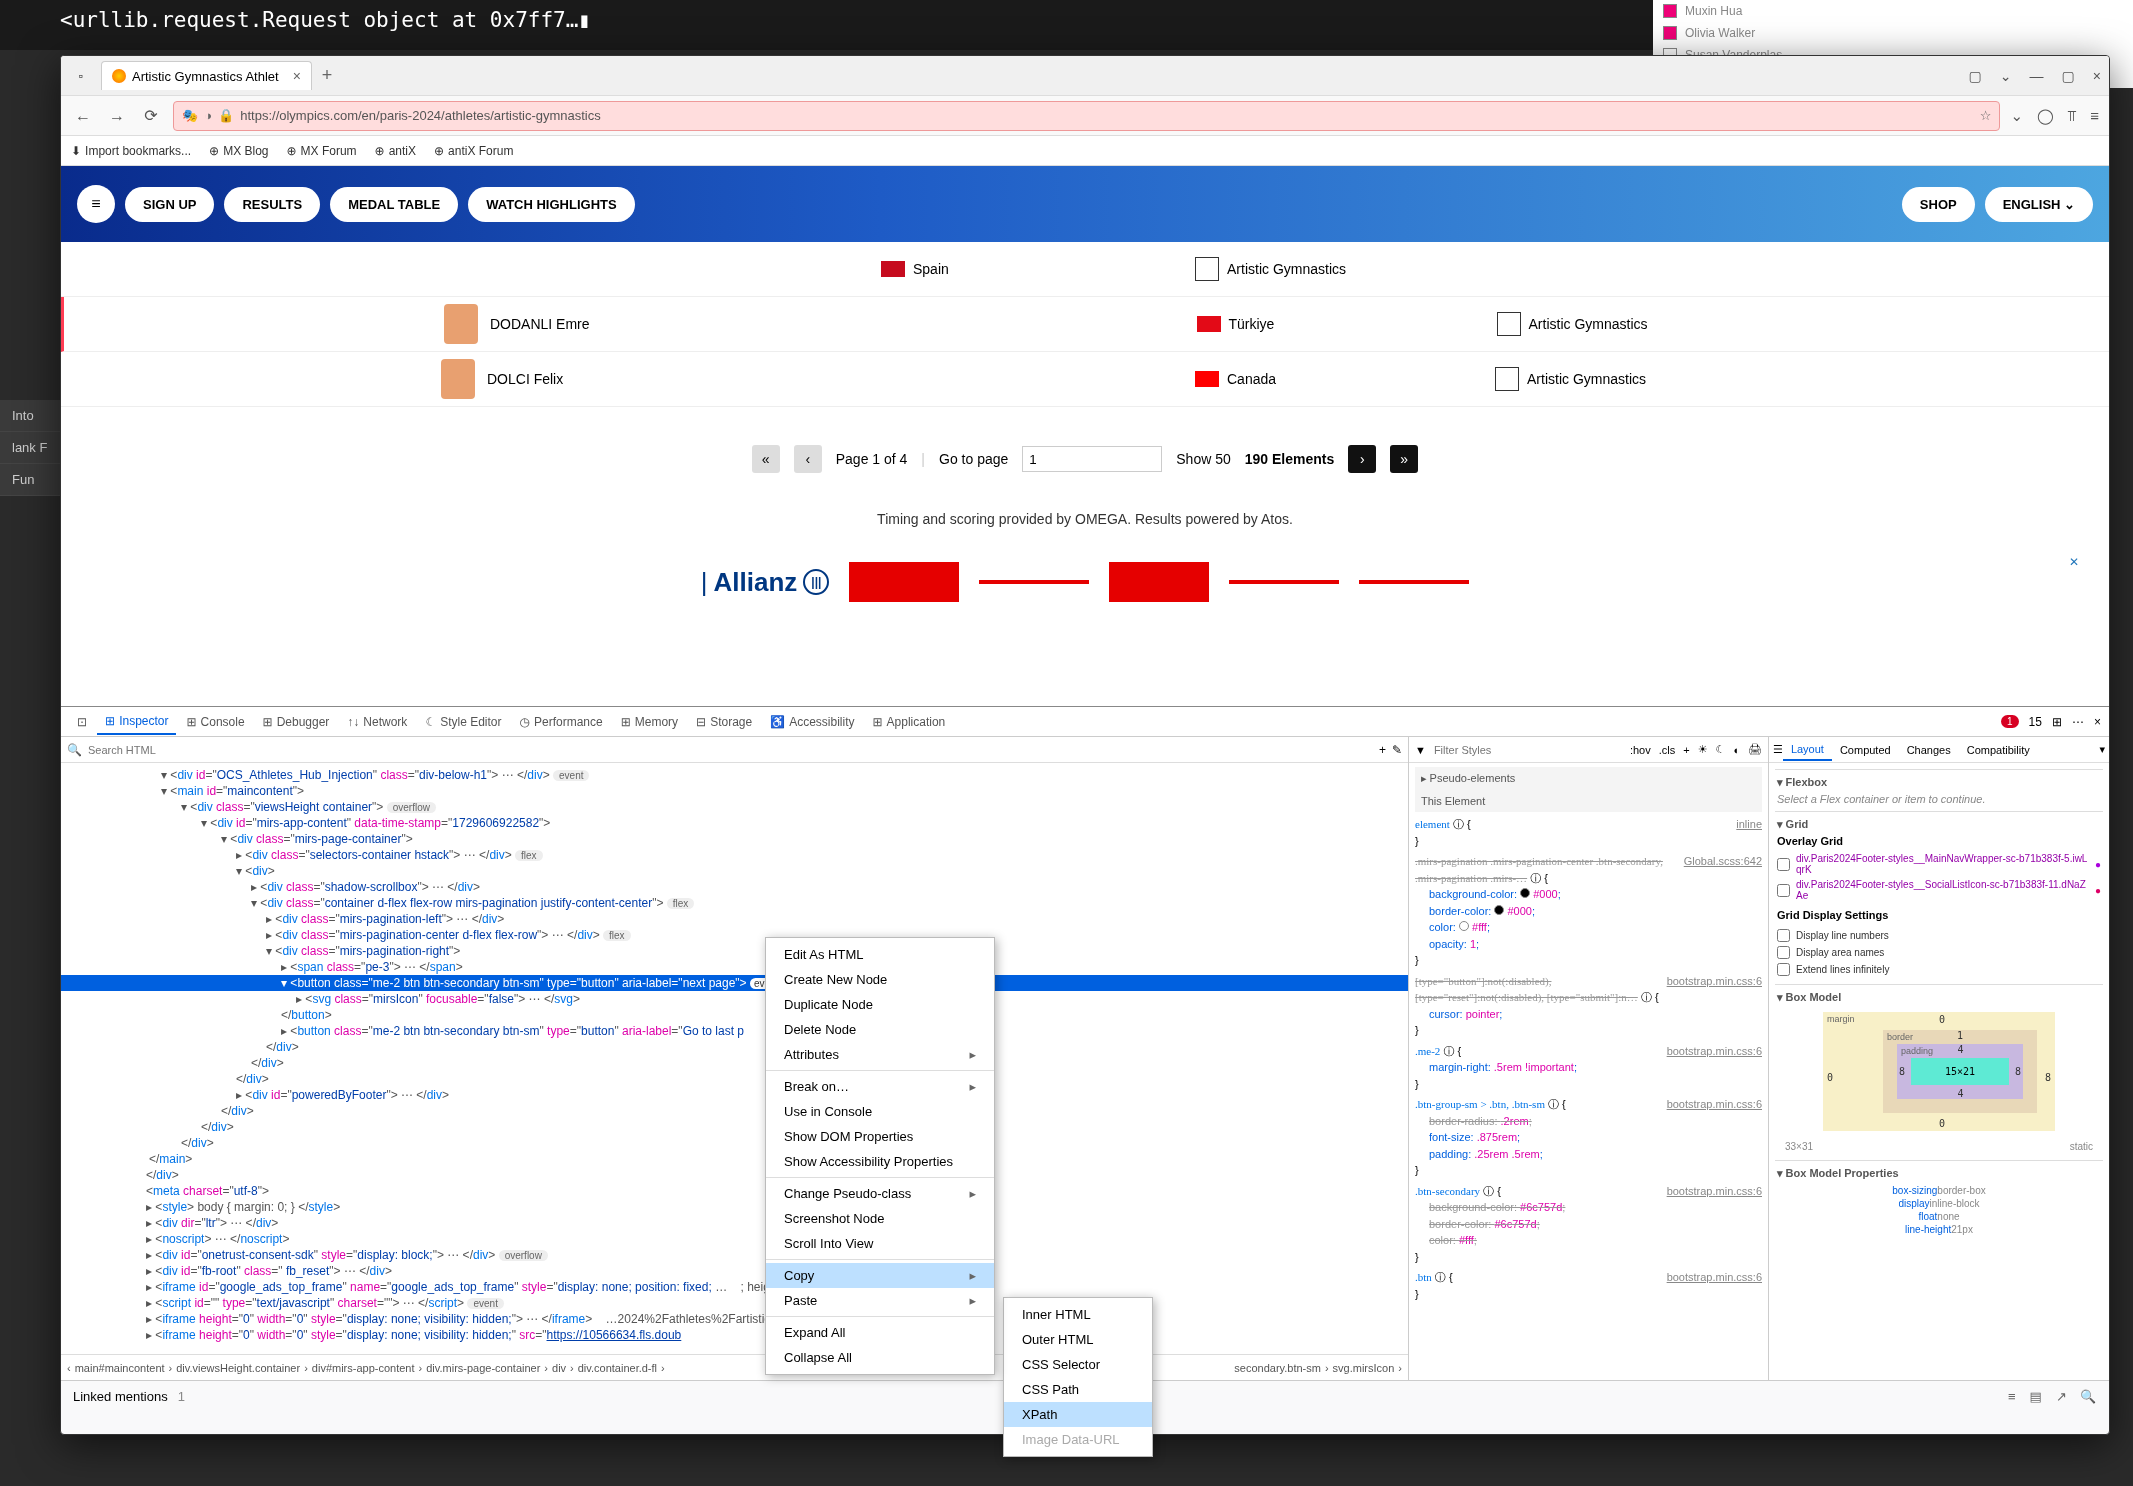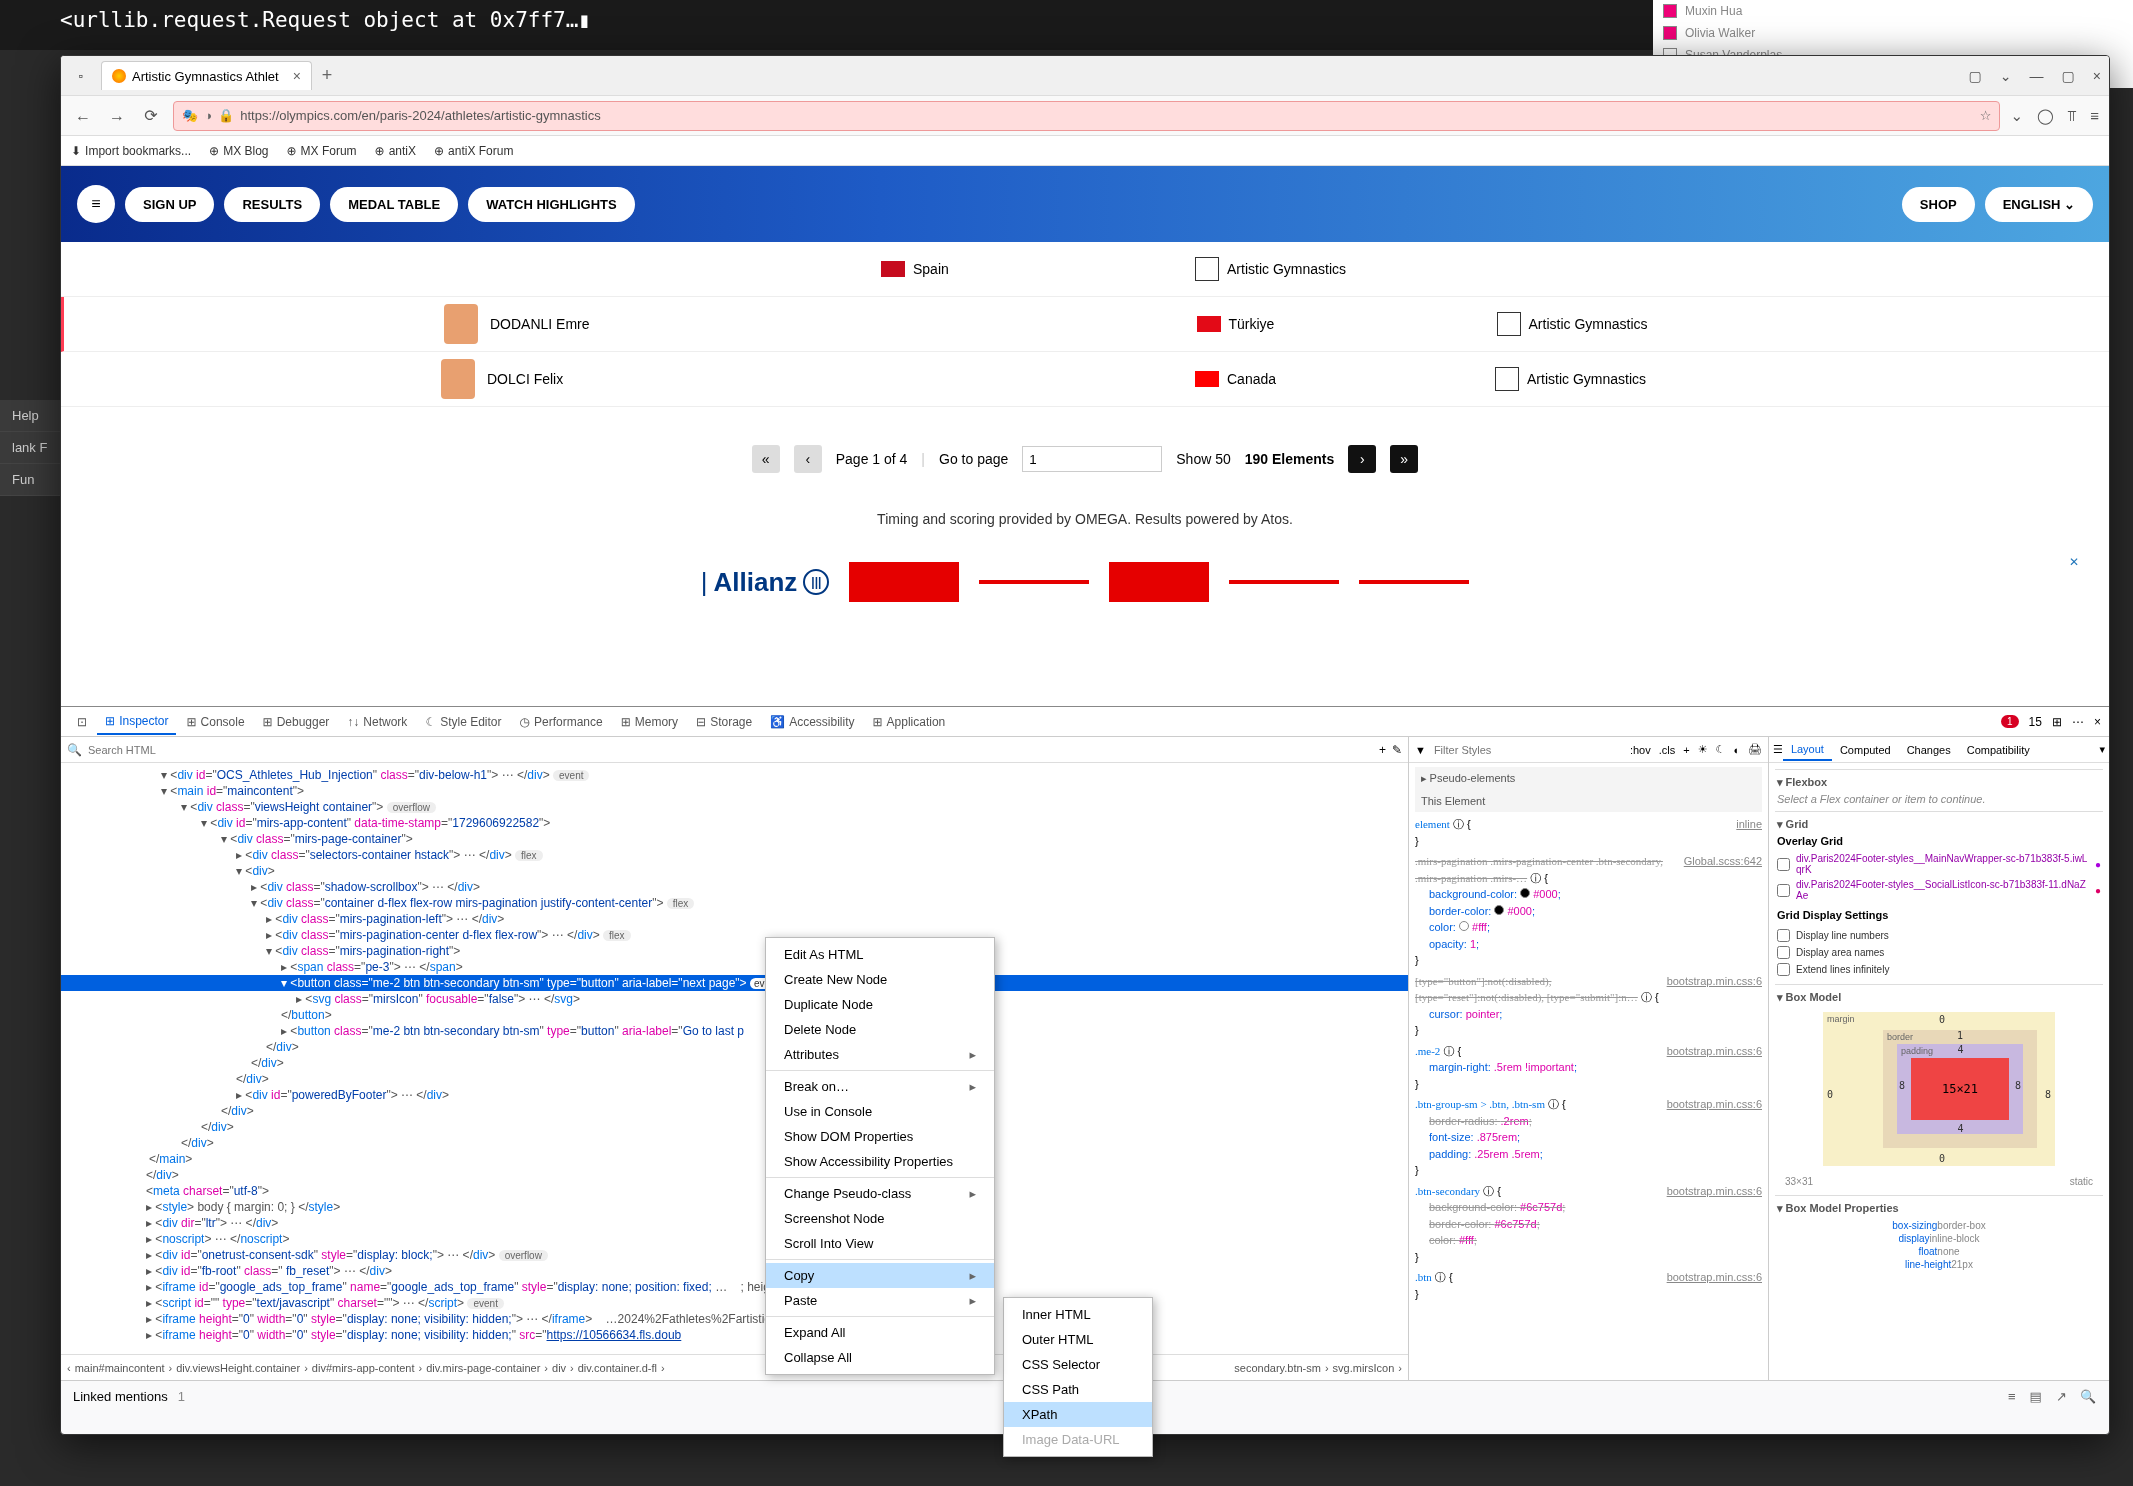--- a/index.html
+++ b/index.html
@@ -83,21 +83,21 @@
 .lt-tab { padding: 4px 8px; }
 .lt-tab.active { color: #0060df; border-bottom: 2px solid #0060df; }
 .layout-body { flex: 1; overflow: auto; padding: 6px; }
 .lb-sect { border-top: 1px solid #ddd; padding: 6px 2px; }
 .lb-sect-h { font-weight: 600; color: #555; margin-bottom: 4px; }
 .check-row { display: flex; align-items: center; gap: 6px; padding: 2px 0; font-family: monospace; color: #9400a8; font-size: 10px; }
 .boxmodel { margin: 8px auto; width: 232px; }
 .bm-margin { background: #f8f0c8; padding: 18px; position: relative; text-align: center; }
 .bm-border { background: #e8d8b8; padding: 14px; position: relative; margin-left: 42px; }
 .bm-padding { background: #c8b8e0; padding: 14px; position: relative; }
-.bm-content { background: #ef4444; padding: 24px; font-family: monospace; font-size: 12px; }
+.bm-content { background: #5eead4; padding: 8px; font-family: monospace; font-size: 10px; }
 .bm-label { position: absolute; top: 2px; left: 4px; font-size: 9px; color: #666; }
 .bm-num { position: absolute; font-size: 10px; color: #333; font-family: monospace; }
 .props-tbl { font-family: monospace; font-size: 10px; }
 .props-tbl div { display: flex; justify-content: center; padding: 1px 0; }
 .props-tbl .pn { color: #0060df; }
 .props-tbl .pv { color: #888; }
 .mentions-bar { height: 32px; border-top: 1px solid #ccc; display: flex; align-items: center; padding: 0 12px; gap: 10px; font-size: 13px; }
 .mentions-bar .right { margin-left: auto; display: flex; gap: 14px; color: #666; }
 .ctx-menu { position: absolute; background: #fff; border: 1px solid #bbb; box-shadow: 2px 2px 10px rgba(0,0,0,0.3); font-size: 13px; padding: 4px 0; z-index: 1000; min-width: 230px; }
 .ctx-menu .mi { padding: 5px 18px; cursor: default; display: flex; justify-content: space-between; align-items: center; }
@@ -129,21 +129,21 @@
         <span>Susan Vanderplas</span>
       </div>
     <div class="person-row">
         <span class="pbadge"></span>
         <span>Denise Bradford</span> 
         <span style="font-size:10px">11:54 AM</span>
       </div>
   </div>
 
   <div class="side-left">
-    <div>Help</div>
+    <div>Into</div>
     <div>lank F</div>
     <div>Fun</div>
   </div>
 
   <div class="browser-window">
 
     <div class="titlebar">
       <div class="tab-icon-btn">▫</div>
       <div class="tab">
         <span style="width:14px;height:14px;border-radius:50%;background:radial-gradient(#fc0,#f60)"></span>

